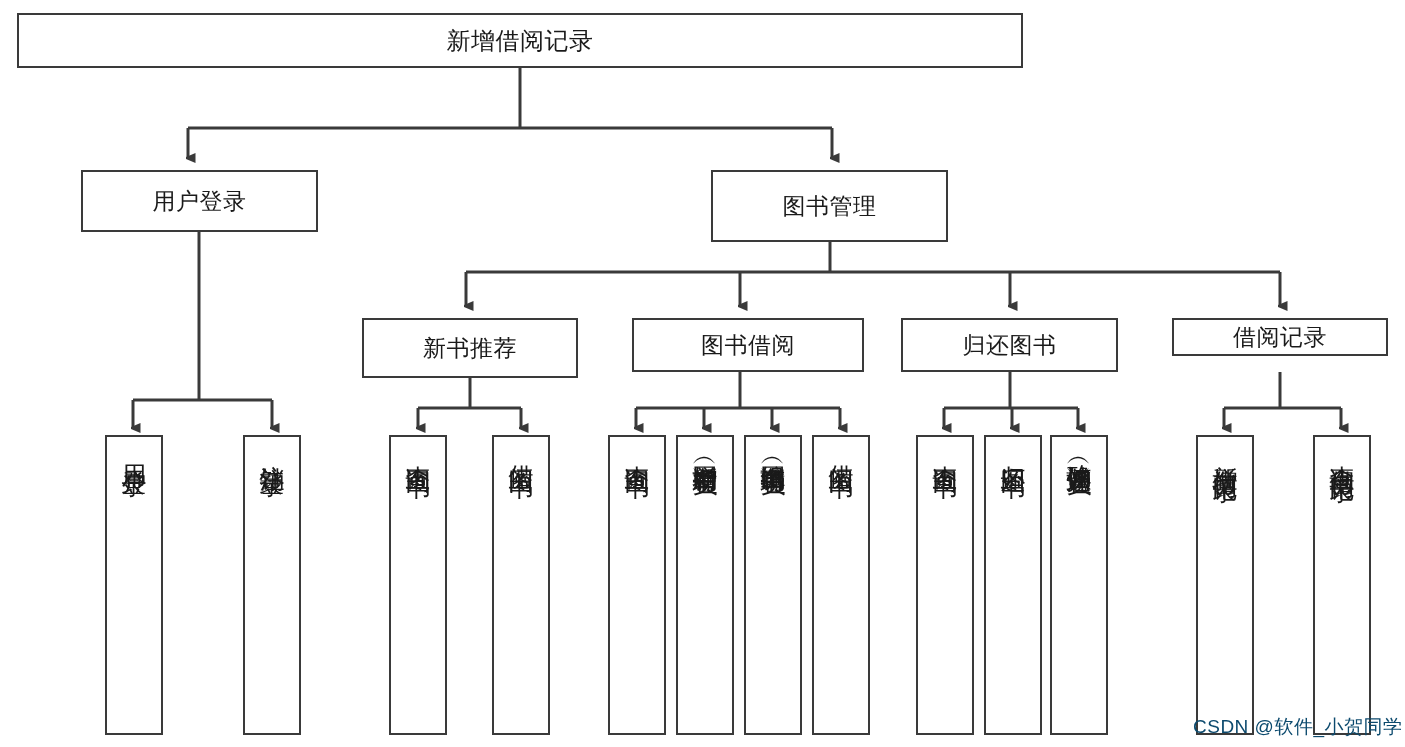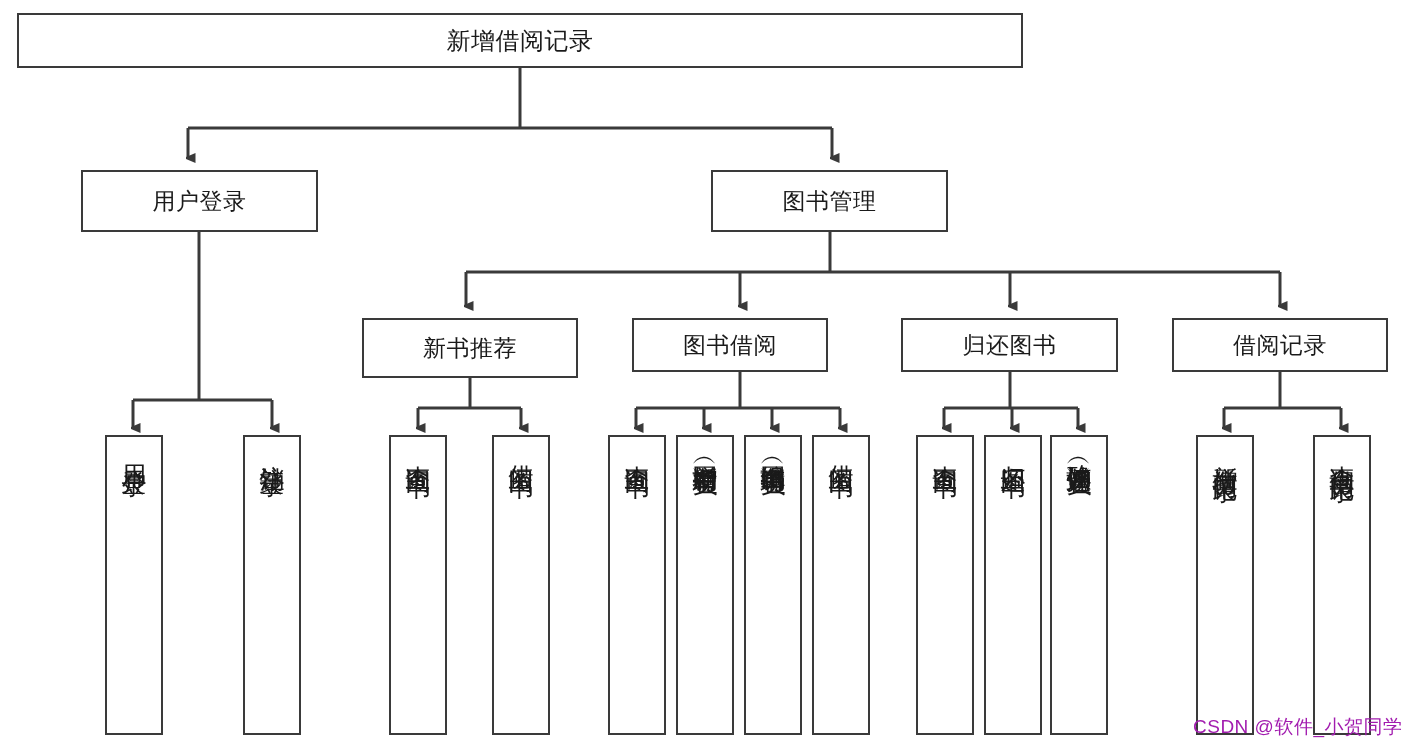--- a/index.html
+++ b/index.html
@@ -63,21 +63,21 @@
     letter-spacing: 3px;
     white-space: nowrap;
   }
   .node.v.tall .label {
     font-size: 25px;
     letter-spacing: 1px;
   }
   .watermark {
     position: absolute;
     font-size: 19px;
-    color: #a21caf;
+    color: #0c4a6e;
     white-space: nowrap;
     letter-spacing: 0.5px;
   }
 </style>
 </head>
 <body>
 
 <div id="canvas">
 
   <svg id="wires" viewBox="0 0 1405 747">
@@ -130,34 +130,34 @@
     </g>
   </svg>
 
   <div class="node h title" style="left:17px; top:13px; width:1006px; height:55px;">
     <span class="label">新增借阅记录</span>
   </div>
 
   <div class="node h" style="left:81px; top:170px; width:237px; height:62px;">
     <span class="label">用户登录</span>
   </div>
-  <div class="node h" style="left:711px; top:170px; width:237px; height:62px;">
+  <div class="node h" style="left:711px; top:170px; width:237px; height:72px;">
     <span class="label">图书管理</span>
   </div>
 
   <div class="node h" style="left:362px; top:318px; width:216px; height:60px;">
     <span class="label">新书推荐</span>
   </div>
-  <div class="node h" style="left:632px; top:318px; width:196px; height:54px;">
+  <div class="node h" style="left:632px; top:318px; width:232px; height:54px;">
     <span class="label">图书借阅</span>
   </div>
   <div class="node h" style="left:901px; top:318px; width:217px; height:54px;">
     <span class="label">归还图书</span>
   </div>
-  <div class="node h" style="left:1172px; top:318px; width:216px; height:54px;">
+  <div class="node h" style="left:1172px; top:318px; width:216px; height:38px;">
     <span class="label">借阅记录</span>
   </div>
 
   <div class="node v" style="left:105px; top:435px; width:58px; height:300px;">
     <span class="label">用户登录</span>
   </div>
   <div class="node v" style="left:243px; top:435px; width:58px; height:300px;">
     <span class="label">注销登录</span>
   </div>
 

